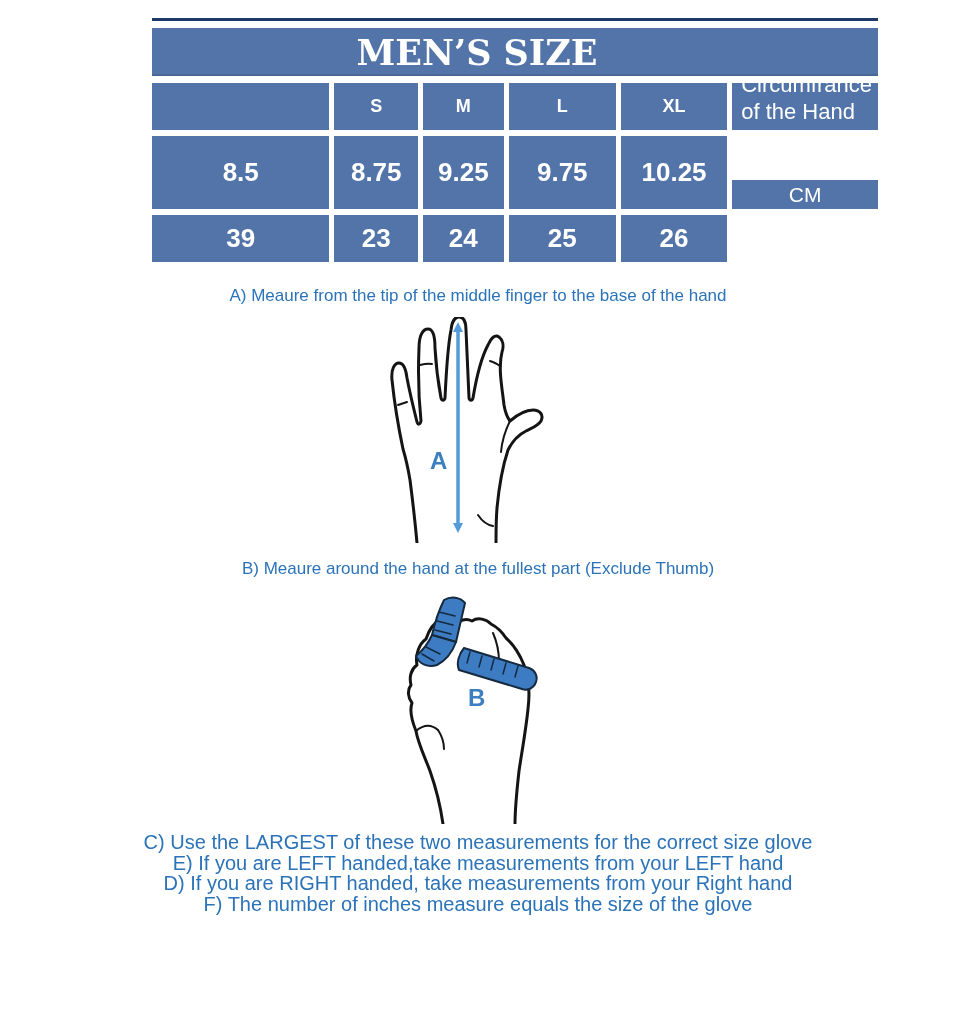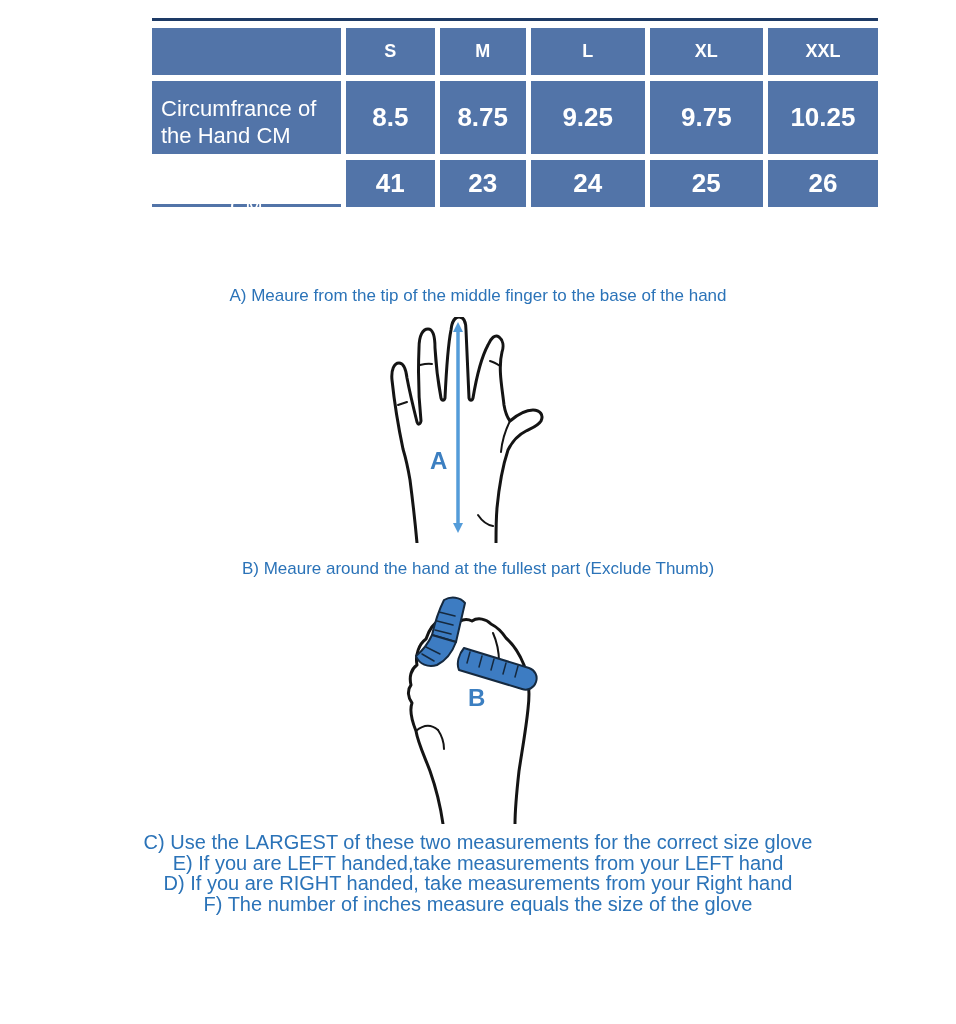--- a/index.html
+++ b/index.html
@@ -55,38 +55,40 @@
   .tick{fill:none;stroke:#15293f;stroke-width:1.5;stroke-linecap:round;}
   .diagram-label{font-family:"Liberation Sans",sans-serif;font-weight:bold;font-size:24px;fill:var(--diagram-label-blue);}
 </style>
 </head>
 <body>
 
 <div class="sheet">
 
   <div class="table-wrap">
     <div class="topline"></div>
+    <div class="title-bar">
+      <span>MEN’S SIZE</span>
+    </div>
     <div class="grid">
 
       <div class="cell corner"></div>
       <div class="cell size">S</div>
       <div class="cell size">M</div>
       <div class="cell size">L</div>
       <div class="cell size">XL</div>
-      <div class="cell size">XXL</div>
 
       <div class="cell rowlabel">Circumfrance of the Hand CM</div>
       <div class="cell num">8.5</div>
       <div class="cell num">8.75</div>
       <div class="cell num">9.25</div>
       <div class="cell num">9.75</div>
       <div class="cell num">10.25</div>
 
       <div class="cell rowlabel center">CM</div>
-      <div class="cell num">41</div>
+      <div class="cell num">39</div>
       <div class="cell num">23</div>
       <div class="cell num">24</div>
       <div class="cell num">25</div>
       <div class="cell num">26</div>
     </div>
   </div>
 
   <div class="line line-a">A) Meaure from the tip of the middle finger to the base of the hand</div>
 
   <svg class="hand-a" width="160" height="226" viewBox="0 0 160 226" xmlns="http://www.w3.org/2000/svg">

